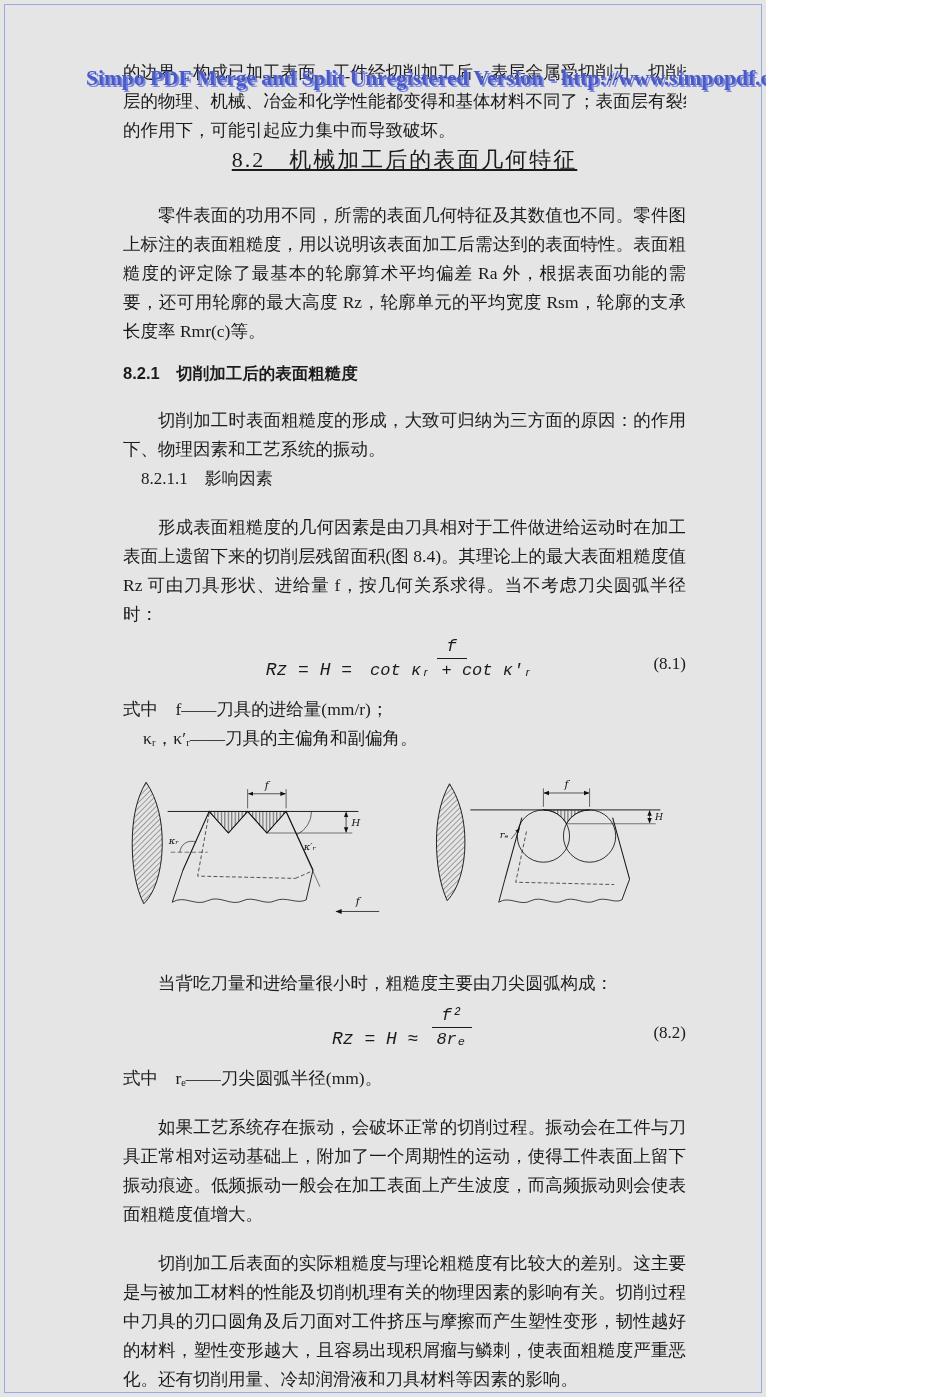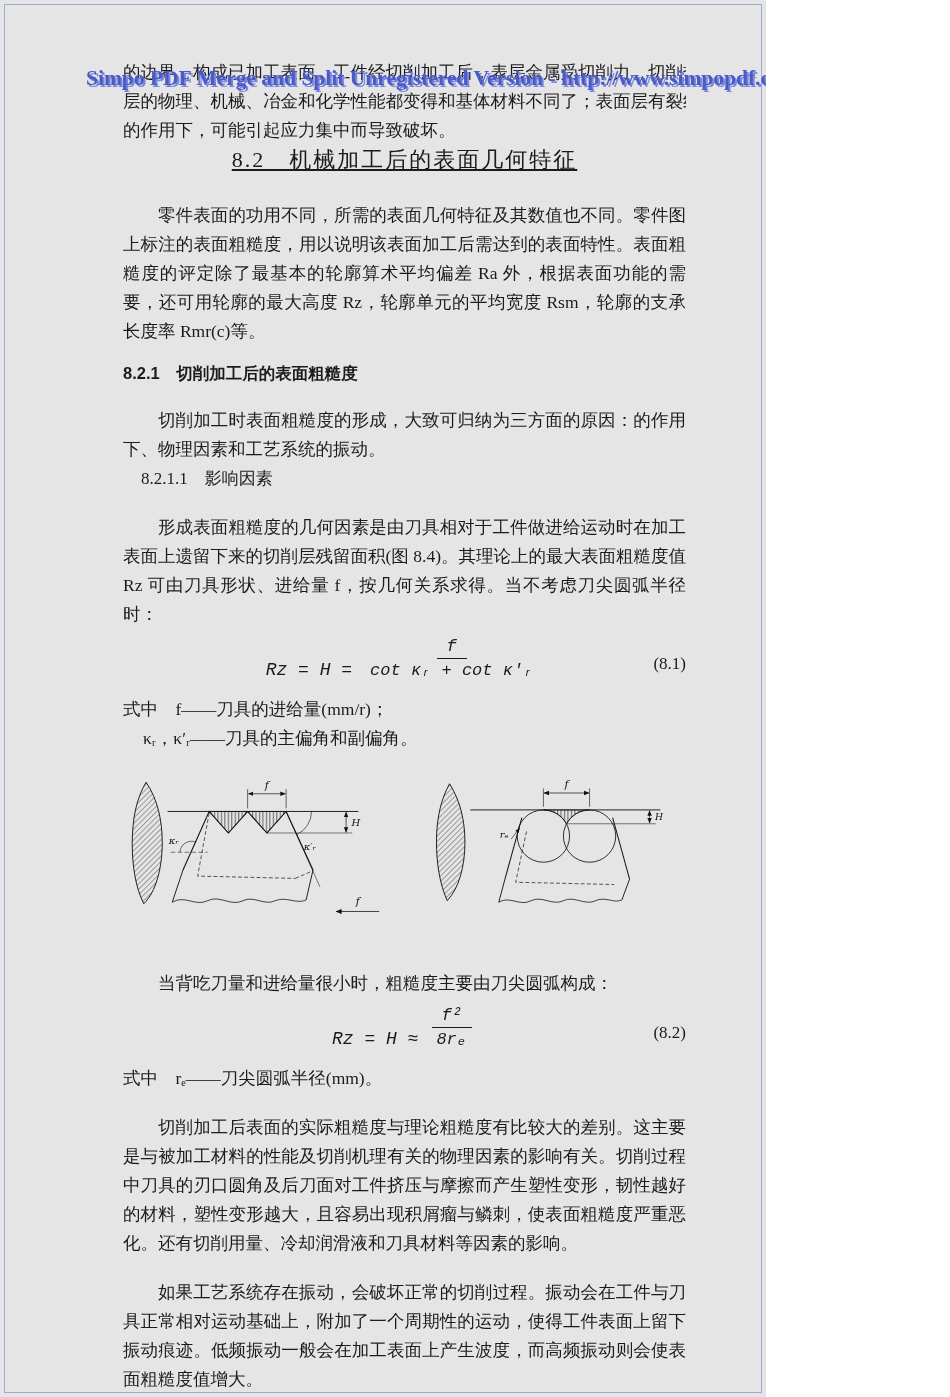--- a/index.html
+++ b/index.html
@@ -175,21 +175,21 @@
         <span class="frac">
           <span class="num">f²</span>
           <span class="den">8rₑ</span>
         </span>
       </span>
       <span class="eq-num">(8.2)</span>
     </div>
 
     <div class="where">式中　rₑ——刀尖圆弧半径(mm)。</div>
 
+    <p class="body-text indent">如果工艺系统存在振动，会破坏正常的切削过程。振动会在工件与刀具正常相对运动基础上，附加了一个周期性的运动，使得工件表面上留下振动痕迹。低频振动一般会在加工表面上产生波度，而高频振动则会使表面粗糙度值增大。</p>
+
     <p class="body-text indent">切削加工后表面的实际粗糙度与理论粗糙度有比较大的差别。这主要是与被加工材料的性能及切削机理有关的物理因素的影响有关。切削过程中刀具的刃口圆角及后刀面对工件挤压与摩擦而产生塑性变形，韧性越好的材料，塑性变形越大，且容易出现积屑瘤与鳞刺，使表面粗糙度严重恶化。还有切削用量、冷却润滑液和刀具材料等因素的影响。</p>
-
-    <p class="body-text indent">如果工艺系统存在振动，会破坏正常的切削过程。振动会在工件与刀具正常相对运动基础上，附加了一个周期性的运动，使得工件表面上留下振动痕迹。低频振动一般会在加工表面上产生波度，而高频振动则会使表面粗糙度值增大。</p>
 
     <div class="h3">8.2.1.2　减小切削加工表面粗糙度值的工艺措施</div>
 
 
   </div>
 </div>
 
 </body></html>

